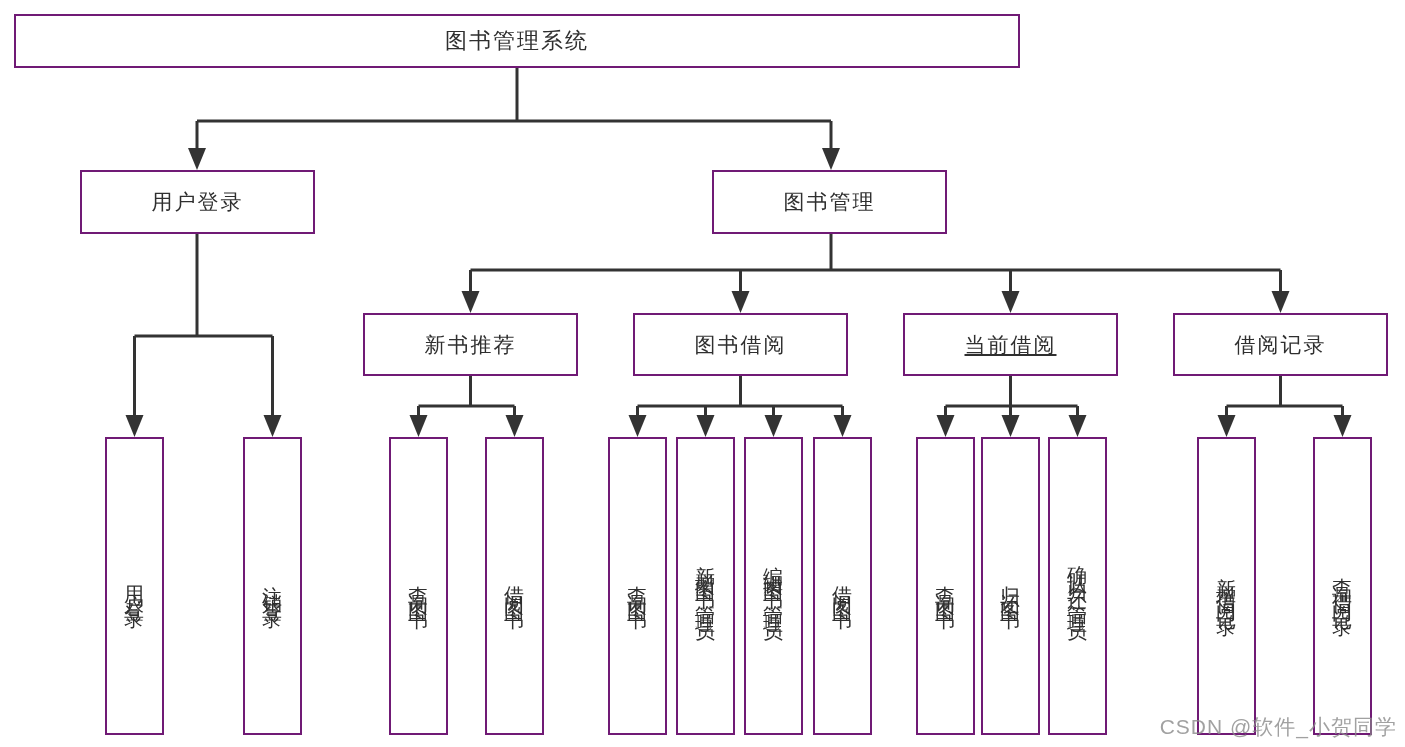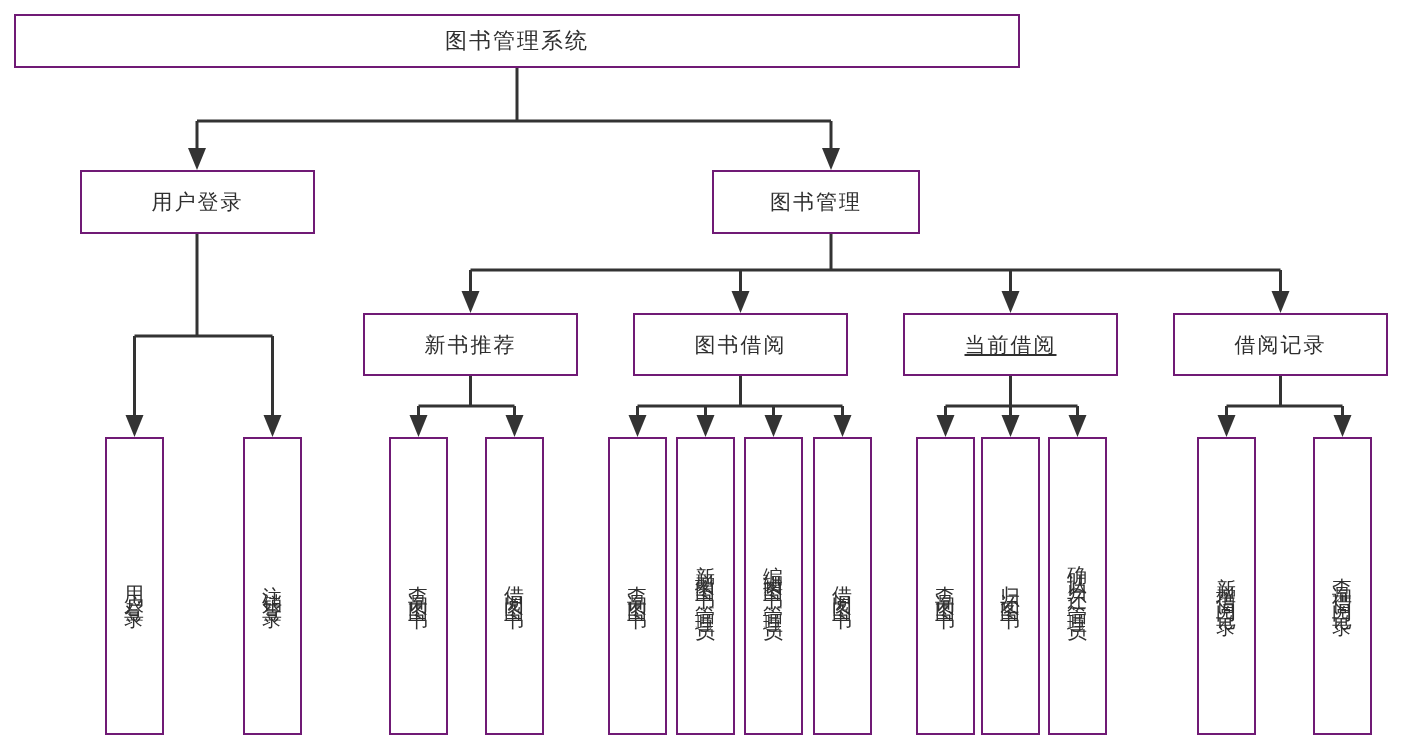--- a/index.html
+++ b/index.html
@@ -143,21 +143,21 @@
     </g>
   </svg>
 
   <div class="node root" style="left:14px; top:14px; width:1006px; height:54px;">
     <span>图书管理系统</span>
   </div>
 
   <div class="node branch" style="left:80px; top:170px; width:235px; height:64px;">
     <span>用户登录</span>
   </div>
-  <div class="node branch" style="left:712px; top:170px; width:208px; height:64px;">
+  <div class="node branch" style="left:712px; top:170px; width:235px; height:64px;">
     <span>图书管理</span>
   </div>
 
   <div class="node branch" style="left:633px; top:313px; width:215px; height:63px;">
     <span>图书借阅</span>
   </div>
   <div class="node branch" style="left:363px; top:313px; width:215px; height:63px;">
     <span>新书推荐</span>
   </div>
   <div class="node branch" style="left:903px; top:313px; width:215px; height:63px;text-decoration:underline;">
@@ -200,14 +200,15 @@
   <div class="node leaf" style="left:1048px;">
     <span class="vtext">确认归还（管理员）</span>
   </div>
   <div class="node leaf" style="left:1197px;">
     <span class="vtext">新增借阅记录</span>
   </div>
   <div class="node leaf" style="left:1313px;">
     <span class="vtext">查询借阅记录</span>
   </div>
 
+  <div id="watermark">CSDN @软件_小贺同学</div>
 
 </div>
 
 </body></html>

